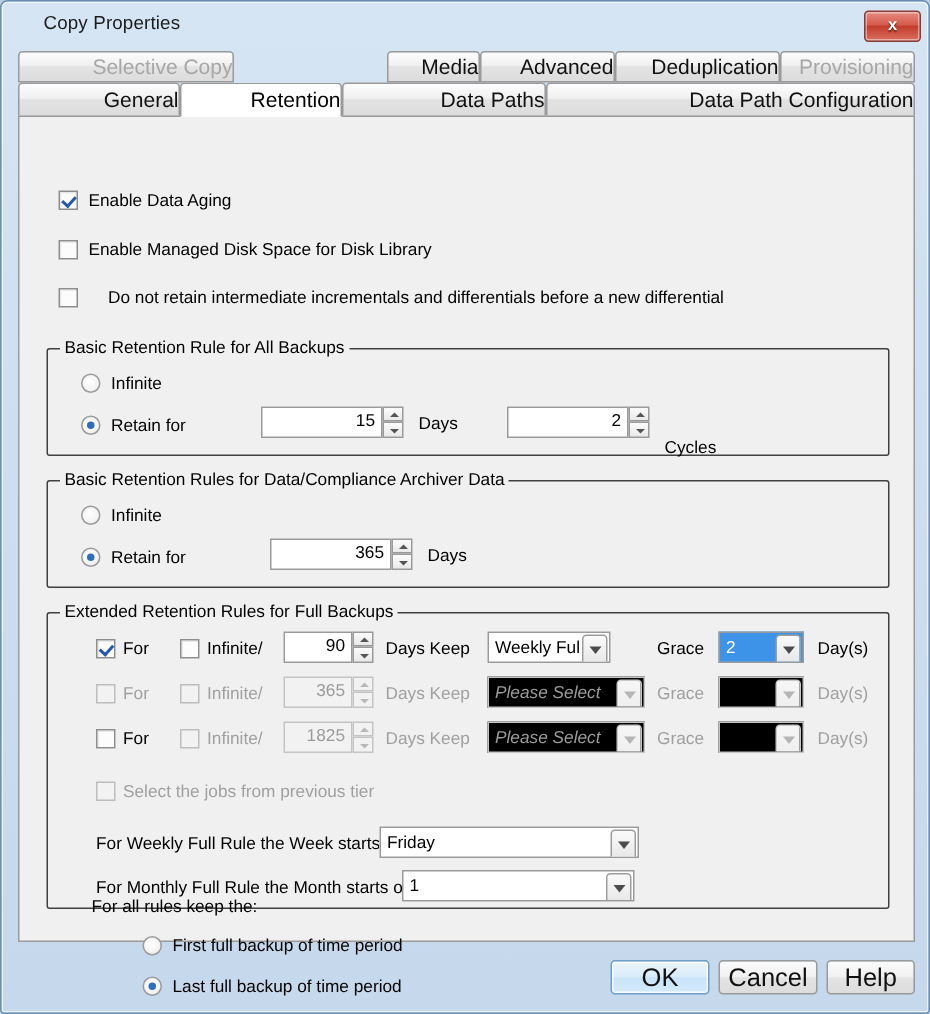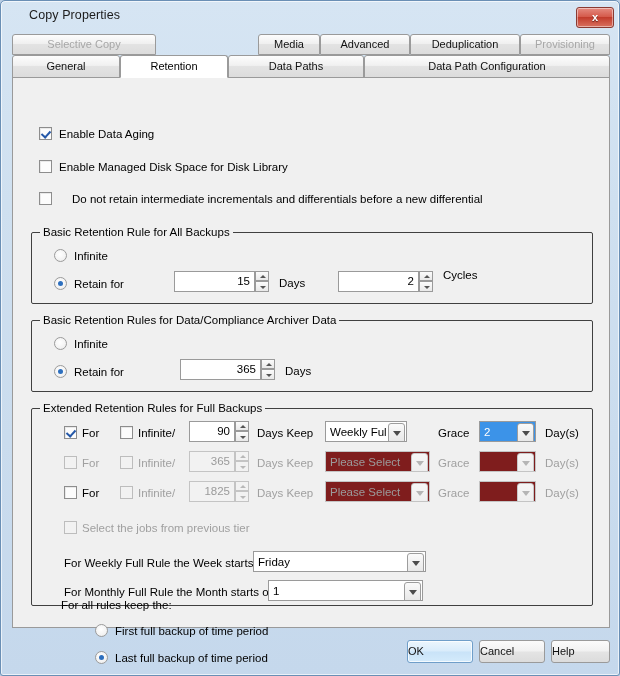--- a/index.html
+++ b/index.html
@@ -44,22 +44,22 @@
     position:absolute;left:11px;top:33px;width:598px;height:594px;
   }
   .tabrow{position:absolute;left:0;width:598px;height:21px;}
   #tabrow-top{top:0;}
   #tabrow-bottom{top:21px;height:23px;}
   .tab{
     position:absolute;top:0;height:21px;box-sizing:border-box;
     background:linear-gradient(to bottom,#fdfdfd 0%,#f0f0f0 45%,#e3e3e3 50%,#dcdcdc 100%);
     border:1px solid #9a9a9a;
     border-radius:3px 3px 0 0;
-    text-align:center;
-    font-size:11px;color:#111;
+    text-align:right;
+    font-size:14px;color:#111;
     line-height:19px;
     white-space:nowrap;overflow:hidden;
     cursor:default;
   }
   #tabrow-bottom .tab{height:23px;line-height:21px;}
   .tab.disabled{color:#a7a7a7;}
   .tab.active{
     background:#ffffff;
     border-bottom:1px solid #ffffff;
     z-index:5;
@@ -152,32 +152,32 @@
   .combo .btn{
     position:absolute;right:1px;top:1px;width:17px;bottom:1px;
     background:linear-gradient(to bottom,#fafafa,#e4e4e4);
     border:1px solid #9d9d9d;box-sizing:border-box;
   }
   .combo .btn:after{
     content:"";position:absolute;left:4px;top:7px;
     width:0;height:0;border-left:4px solid transparent;border-right:4px solid transparent;
     border-top:5px solid #4c4c4c;
   }
-  .combo.dis{background:#7f1d1d;border-color:#c4c4c4;}
+  .combo.dis{background:#000000;border-color:#c4c4c4;font-style:italic;}
   .combo.dis .txt{color:#9b9b9b;}
   .combo.dis .btn{background:linear-gradient(to bottom,#f6f6f6,#ededed);border-color:#c8c8c8;}
   .combo.dis .btn:after{border-top-color:#b5b5b5;}
   .combo.sel-hl{background:#3c93e8;border-color:#9a9a9a;}
   .combo.sel-hl .txt{color:#ffffff;}
   
   .btn{
     position:absolute;height:23px;box-sizing:border-box;
     border:1px solid #9a9a9a;border-radius:3px;
     background:linear-gradient(to bottom,#fbfbfb 0%,#f1f1f1 48%,#e4e4e4 52%,#dcdcdc 100%);
-    text-align:left;line-height:21px;font-size:11px;color:#111;
+    text-align:center;line-height:21px;font-size:17px;color:#111;
     cursor:pointer;
   }
   .btn.default{
     border-color:#6f9ec9;
     background:linear-gradient(to bottom,#ecf6fd 0%,#d9ecfb 48%,#c9e3f8 52%,#d4ebfc 100%);
     box-shadow:inset 0 0 0 1px rgba(255,255,255,.75);
   }
   #footer{
     position:absolute;left:0;top:627px;width:620px;height:49px;
   }
@@ -248,21 +248,21 @@
           <div class="fld">2</div>
           <div class="btns">
             <div class="ub">
                 <i class="arrow-u"></i>
               </div>
             <div class="db">
                 <i class="arrow-d"></i>
               </div>
           </div>
         </div>
-        <div class="lbl" style="left:411px;top:36px;">Cycles</div>
+        <div class="lbl" style="left:411px;top:60px;">Cycles</div>
       </div>
 
       <div class="group" style="left:18px;top:242px;width:562px;height:72px;">
         <div class="group-title">Basic Retention Rules for Data/Compliance Archiver Data</div>
 
         <div class="radio" style="left:22px;top:16px;"></div>
         <div class="lbl" style="left:42px;top:17px;">Infinite</div>
 
         <div class="radio sel" style="left:22px;top:44px;"></div>
         <div class="lbl" style="left:42px;top:45px;">Retain for</div>

